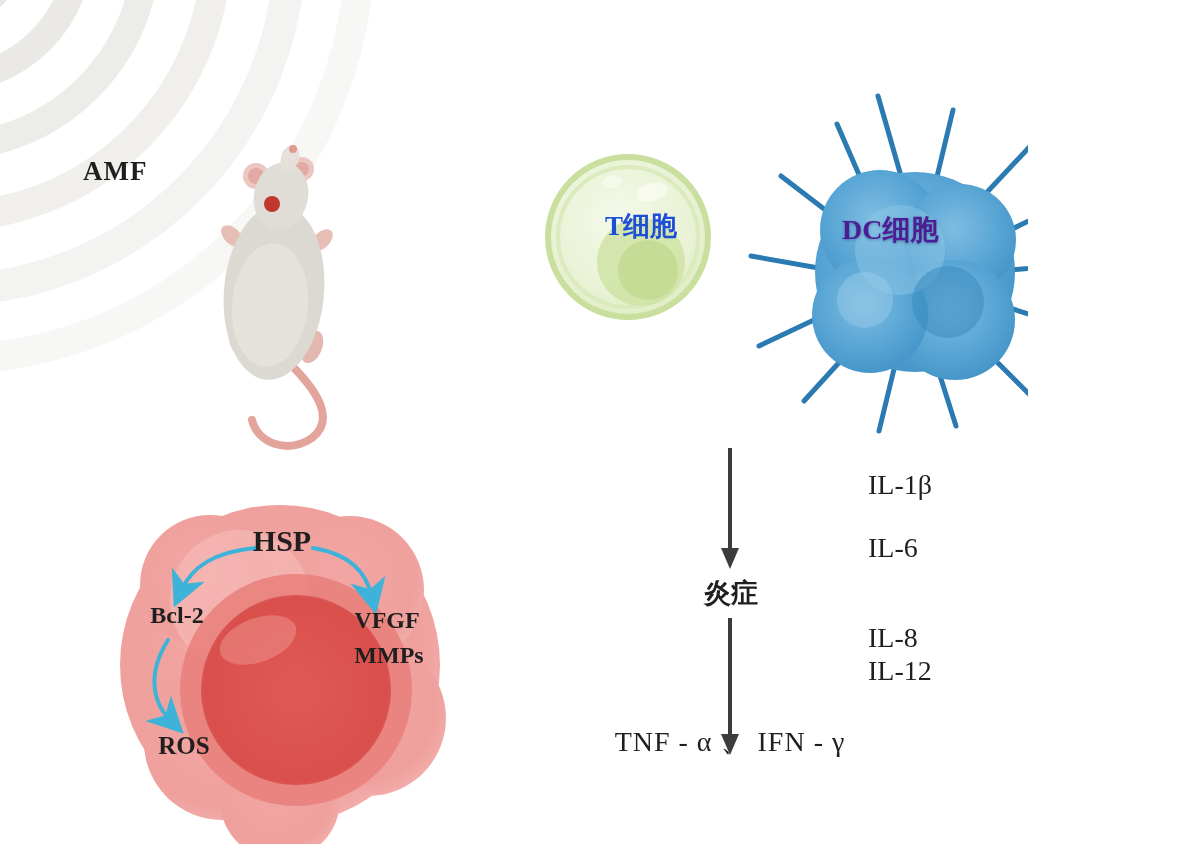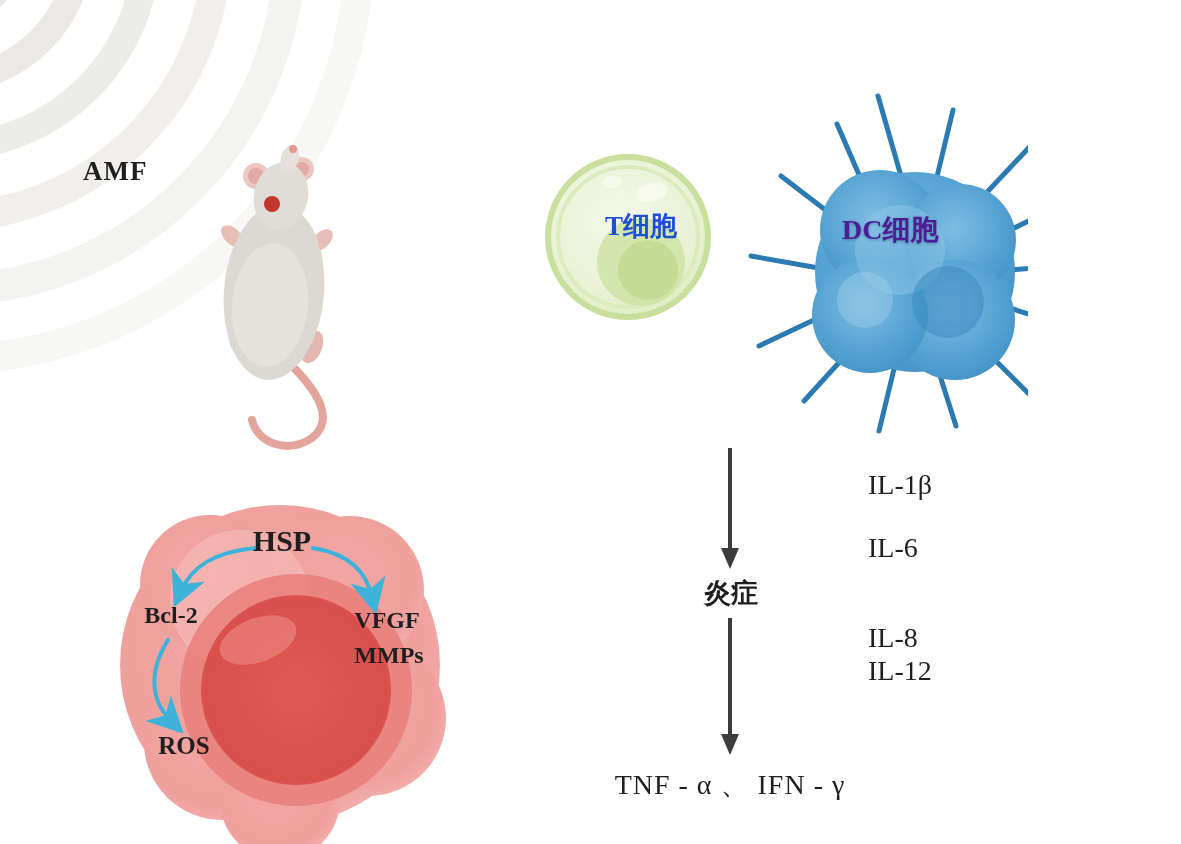--- a/index.html
+++ b/index.html
@@ -16,31 +16,31 @@
     color:#1f1f1f;
     white-space:nowrap;
     line-height:1;
   }
   .lbl.centered{transform:translateX(-50%);}
   .lbl.bold{font-weight:bold;}
   .amf{left:83px;top:158px;font-size:27px;letter-spacing:1px;}
   .tcell{left:561px;top:213px;font-size:27px;color:#1d4ed8;margin-left:44px;}
   .dccell{left:842px;top:216px;font-size:28px;color:#4c1d95;text-shadow:0 1px 3px rgba(20,60,100,.45);}
   .hsp{left:282px;top:526px;font-size:30px;}
-  .bcl2{left:171px;top:603px;font-size:24px;}
+  .bcl2{left:177px;top:603px;font-size:24px;}
   .vfgf{left:387px;top:608px;font-size:24px;}
   .mmps{left:389px;top:643px;font-size:24px;}
   .ros{left:184px;top:733px;font-size:25px;text-align:center;}
   .inflammation{left:731px;top:580px;font-size:27px;font-weight:600;}
   .cytokine{left:868px;font-size:28px;font-weight:500;}
   .cy0{top:471px;}
   .cy1{top:534px;}
   .cy2{top:596px;margin-top:28px;}
   .cy3{top:657px;}
-  .tnf{left:730px;top:771px;font-size:28px;font-weight:500;letter-spacing:1px;}
+  .tnf{left:730px;top:728px;font-size:28px;font-weight:500;letter-spacing:1px;}
 </style>
 </head>
 <body>
 
 <div id="canvas">
 
   <svg id="art" width="1181" height="844" viewBox="0 0 1181 844">
     <defs>
       <radialGradient id="tcellGrad" cx="45%" cy="40%" r="65%">
         <stop offset="0%" stop-color="#f4f9e9"></stop>

